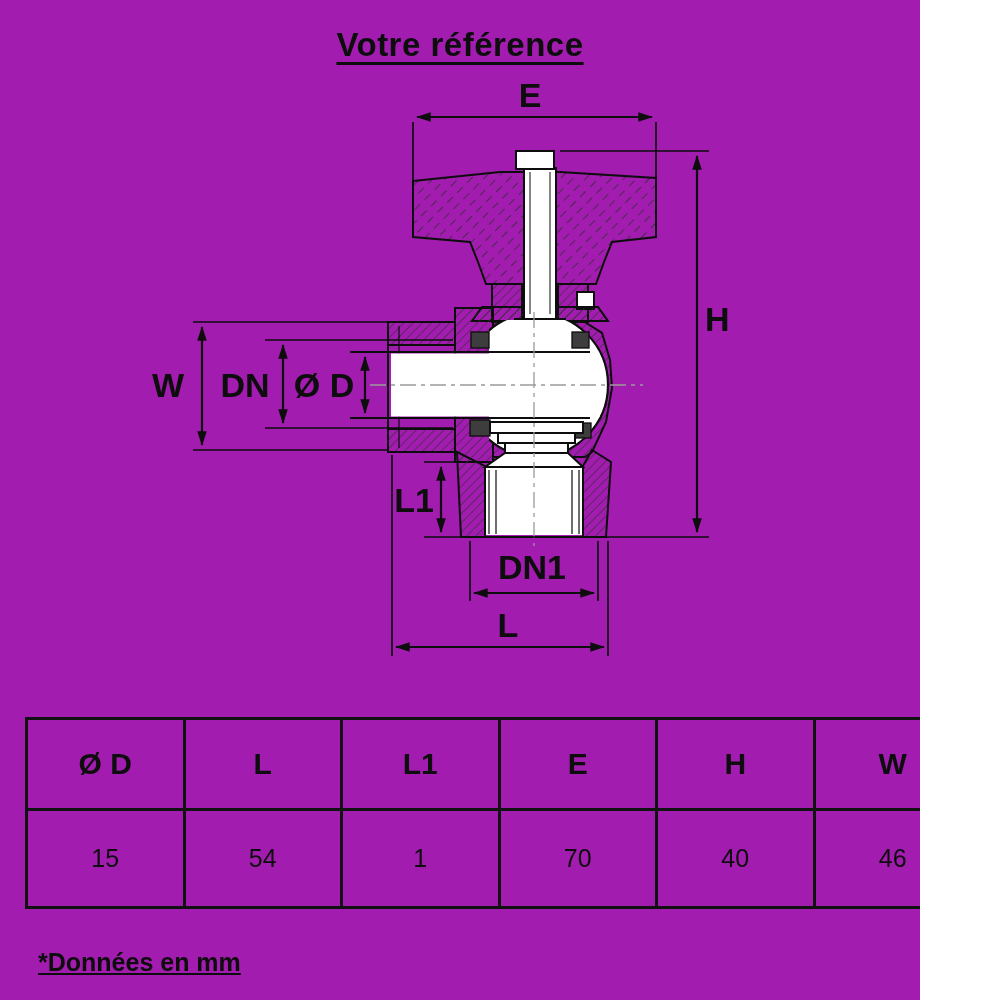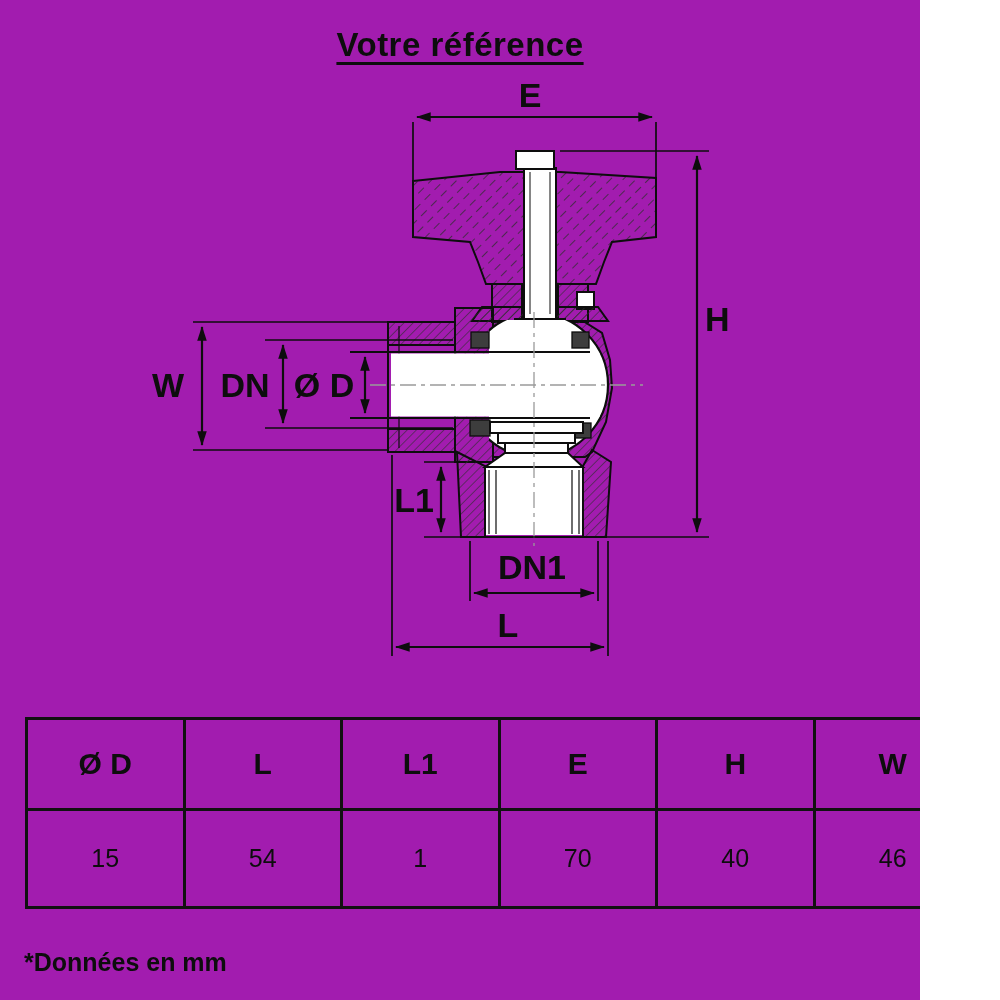--- a/index.html
+++ b/index.html
@@ -7,21 +7,21 @@
         font-family:"Liberation Sans", sans-serif;color:#0d0d0d;}
   #title{position:absolute;top:26px;left:0;width:100%;text-align:center;
          font-size:33px;font-weight:bold;letter-spacing:0.5px;}
   #title span{text-decoration:underline;text-decoration-thickness:3px;text-underline-offset:6px;}
   #drawing{position:absolute;top:0;left:0;}
   #spec-table{position:absolute;top:717px;left:25px;width:948px;height:183px;
               border-collapse:collapse;table-layout:fixed;}
   #spec-table th,#spec-table td{border:3px solid #111;text-align:center;vertical-align:middle;}
   #spec-table th{font-size:30px;font-weight:bold;height:86px;}
   #spec-table td{font-size:25px;font-weight:normal;height:93px;}
-  #footnote{position:absolute;top:948px;left:24px;font-size:25px;font-weight:bold;}
+  #footnote{position:absolute;top:948px;left:38px;font-size:25px;font-weight:bold;text-decoration:underline;}
   text.dim{font-family:"Liberation Sans", sans-serif;font-weight:bold;font-size:34px;fill:#0d0d0d;}
 </style>
 </head>
 <body>
 
 <div id="page">
 
   <div id="title"><span>Votre référence</span></div>
 
   <svg id="drawing" width="1000" height="705" viewBox="0 0 1000 705" xmlns="http://www.w3.org/2000/svg">

